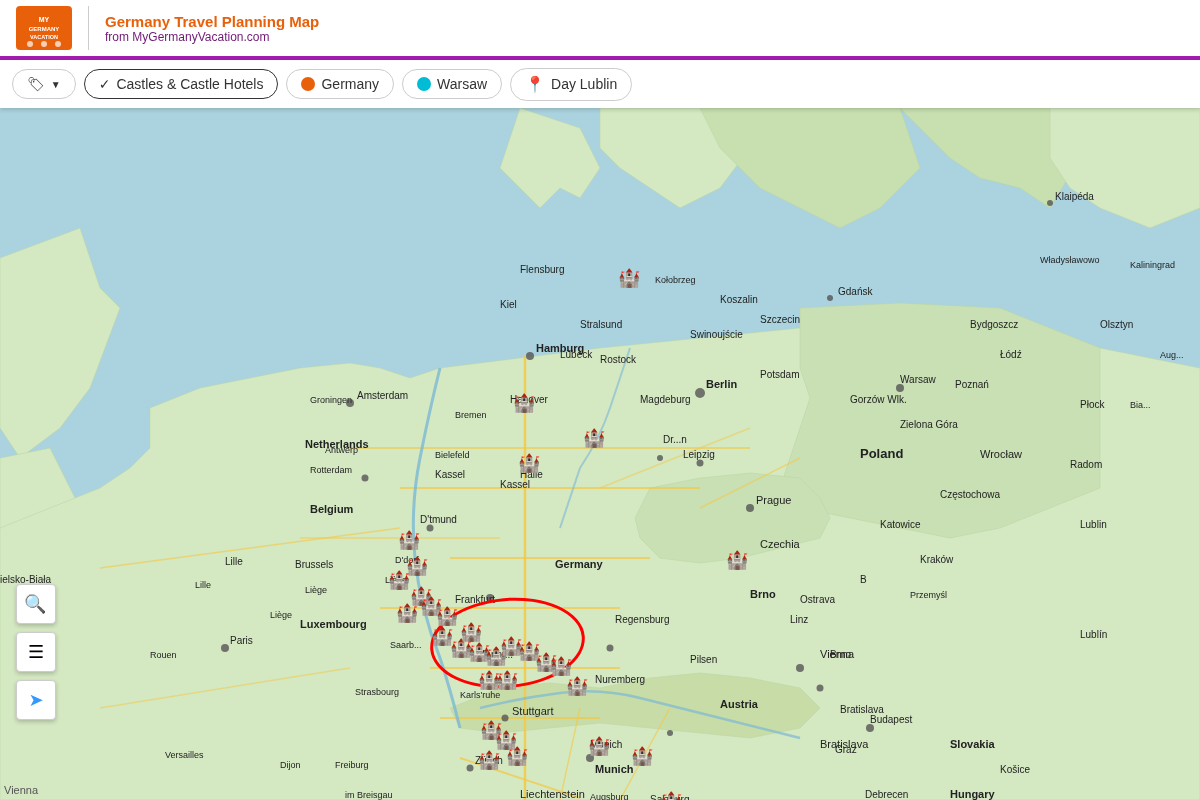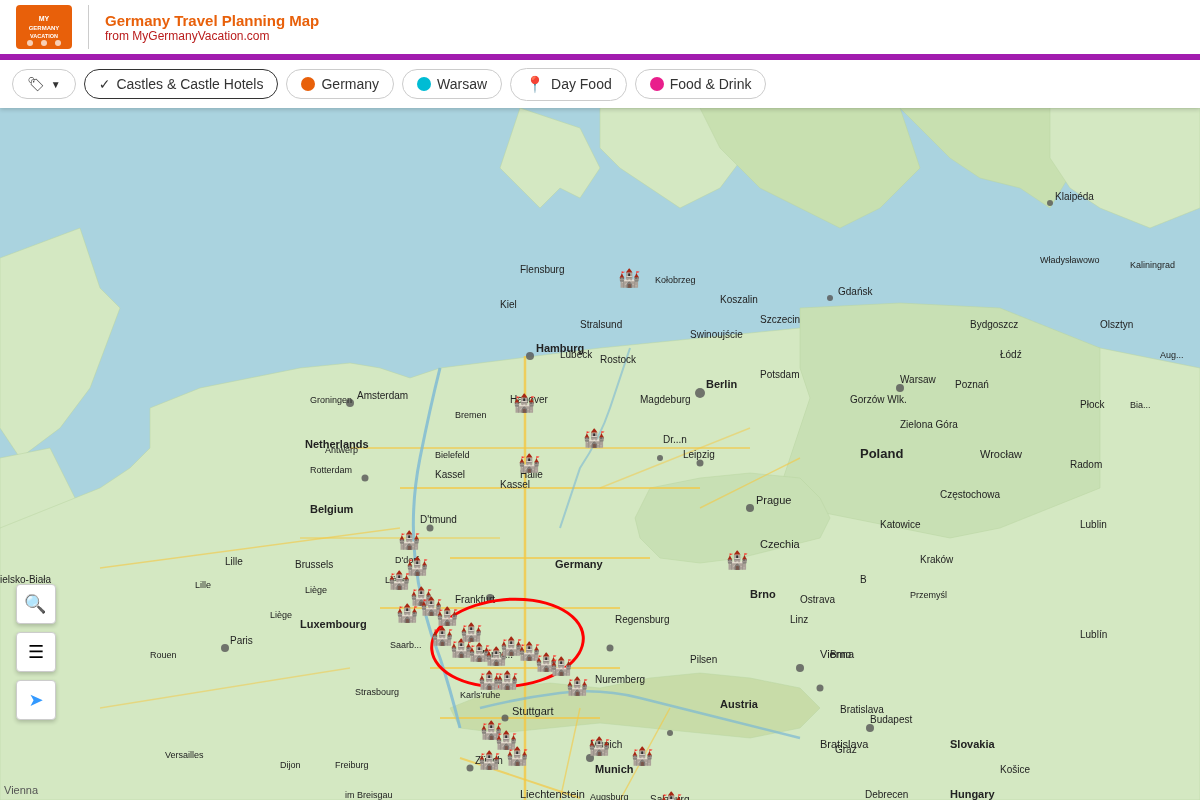--- a/index.html
+++ b/index.html
@@ -7,21 +7,21 @@
 
     #header {
       position: absolute;
       top: 0; left: 0; right: 0;
       height: 60px;
       background: white;
       display: flex;
       align-items: center;
       padding: 0 16px;
       z-index: 100;
-      border-bottom: 6px solid #a21caf;
+      border-bottom: 4px solid #a21caf;
     }
 
     #logo-area {
       display: flex;
       align-items: center;
       gap: 12px;
       padding-right: 16px;
       border-right: 1px solid #ccc;
       margin-right: 16px;
     }
@@ -37,21 +37,21 @@
     }
 
     #app-title {
       font-size: 15px;
       font-weight: 700;
       color: #e8600a;
     }
 
     #app-subtitle {
       font-size: 12px;
-      color: #b91c1c;
+      color: #701a75;
     }
 
     #filter-bar {
       position: absolute;
       top: 60px; left: 0; right: 0;
       height: 48px;
       background: white;
       display: flex;
       align-items: center;
       padding: 0 12px;
@@ -192,27 +192,23 @@
     <span>Germany</span>
   </button>
 
   <button class="filter-tag-btn">
     <span class="filter-dot" style="background:#00bcd4;"></span>
     <span>Warsaw</span>
   </button>
 
   <button class="filter-tag-btn">
     <span class="filter-pin" style="color:#f44336;">📍</span>
-    <span>Day Food</span>
+    <span>Day Lublin</span>
   </button>
 
-  <button class="filter-tag-btn">
-    <span class="filter-dot" style="background:#e91e8c;"></span>
-    <span>Food &amp; Drink</span>
-  </button>
 </div>
 
 <div id="map-area">
   
   <svg id="map-svg" viewBox="0 0 1200 692" xmlns="http://www.w3.org/2000/svg">
 
     <rect width="1200" height="692" fill="#aad3df"></rect>
 
     <path d="M0,150 L80,120 L100,180 L120,200 L90,280 L60,320 L20,350 L0,320 Z" fill="#d4e8c2" stroke="#b8d4a0" stroke-width="0.5"></path>
     <path d="M0,350 L50,340 L80,400 L60,480 L20,500 L0,480 Z" fill="#d4e8c2" stroke="#b8d4a0" stroke-width="0.5"></path>

